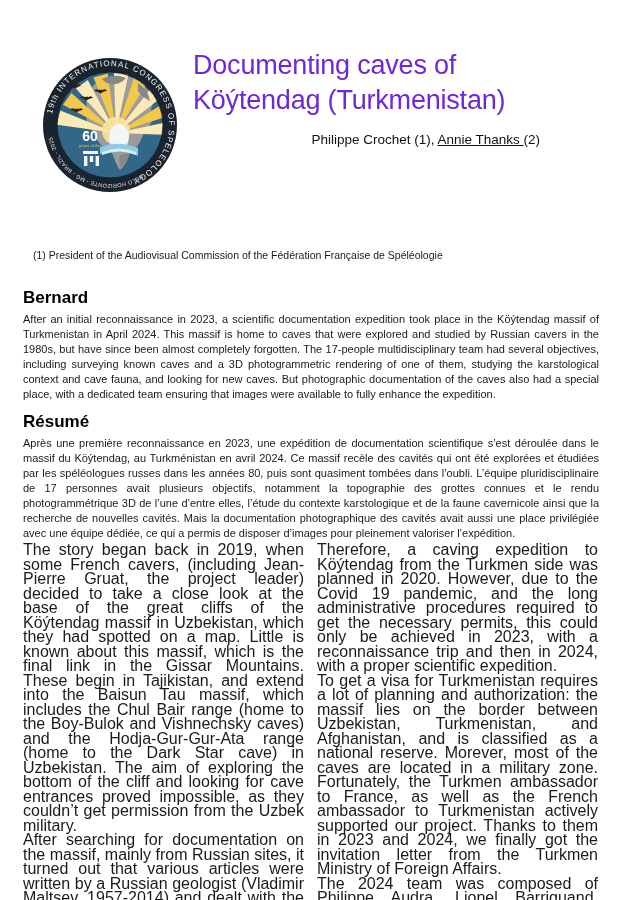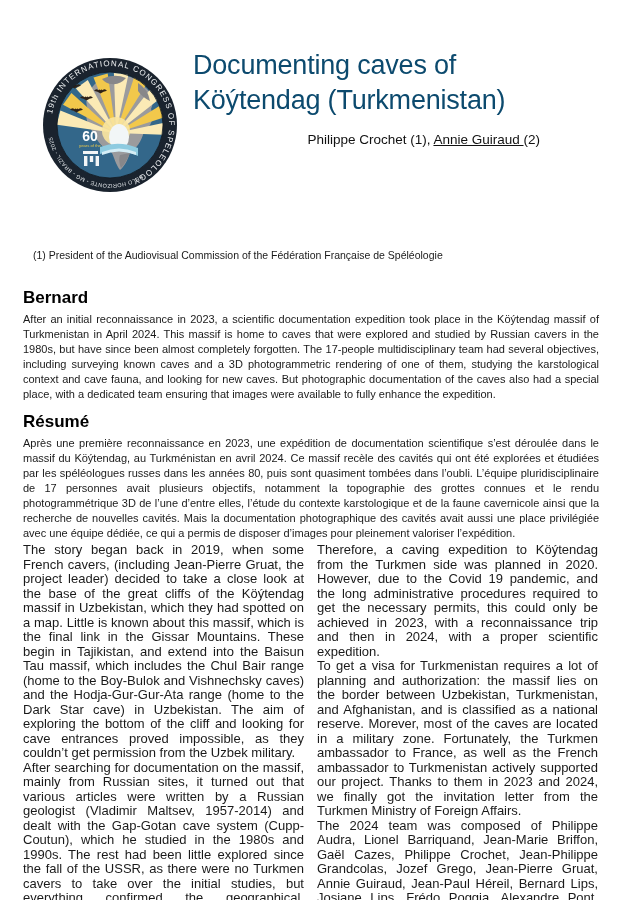--- a/index.html
+++ b/index.html
@@ -3,35 +3,35 @@
 <meta charset="utf-8">
 <style>
   html,body{margin:0;padding:0;background:#ffffff;}
   .page{
     position:relative;width:622px;height:900px;background:#ffffff;
     font-family:"Liberation Sans",sans-serif;color:#1a1a1a;overflow:hidden;
   }
   
   .logo{position:absolute;left:42px;top:57px;width:136px;height:136px;}
   .title-block{position:absolute;left:193px;top:48px;width:347px;}
-  .title{font-size:27px;line-height:35px;color:#0c4a6e;font-weight:400;letter-spacing:-0.2px;}
+  .title{font-size:27px;line-height:35px;color:#6d28d9;font-weight:400;letter-spacing:-0.2px;}
   .authors{margin-top:14px;text-align:right;font-size:13.5px;color:#111;}
   .authors .u{text-decoration:underline;}
   
   .affiliations{position:absolute;left:33px;top:248px;font-size:10.5px;line-height:15px;color:#1a1a1a;}
   
   .section{position:absolute;left:23px;width:576px;}
   .section h2{margin:0 0 5px 0;font-size:17px;line-height:19px;font-weight:700;color:#000;}
   .section p{margin:0;font-size:11px;line-height:15px;text-align:justify;text-justify:inter-word;}
   #abstract{top:288px;}
   #resume{top:412px;}
   #introduction{top:541px;}
   .columns{display:flex;gap:13px;margin-top:2px;}
   .col{width:281px;}
-  .col p{margin:0;font-size:13px;line-height:14.5px;text-align:justify;text-justify:inter-word;}
+  .col p{margin:0;font-size:16px;line-height:14.5px;text-align:justify;text-justify:inter-word;}
 </style>
 </head>
 <body>
 
 <div class="page">
 
   <svg class="logo" viewBox="0 0 136 136" aria-hidden="true">
     <defs>
       <clipPath id="discClip">
           <circle cx="68" cy="68" r="53"></circle>
@@ -95,21 +95,21 @@
     <text font-size="5.5" letter-spacing="0.3" fill="#dfe3e6" font-family="Liberation Sans, sans-serif">
       <textPath href="#ringPath" startOffset="66%">BELO HORIZONTE - MG - BRAZIL - 2025</textPath>
     </text>
   </svg>
 
   <div class="title-block">
     <div class="title">
       <div>Documenting caves of</div>
       <div>Köýtendag (Turkmenistan)</div>
     </div>
-    <div class="authors"><span>Philippe Crochet (1), </span><span class="u">Annie Guiraud </span><span>(2)</span></div>
+    <div class="authors"><span>Philippe Crochet (1), </span><span class="u">Annie Thanks </span><span>(2)</span></div>
   </div>
 
   <div class="affiliations">
     <div>(1) President of the Audiovisual Commission of the Fédération Française de Spéléologie</div>
   </div>
 
   <div class="section" id="abstract">
     <h2>Bernard</h2>
     <p>After an initial reconnaissance in 2023, a scientific documentation expedition took place in the Köýtendag massif of Turkmenistan in April 2024. This massif is home to caves that were explored and studied by Russian cavers in the 1980s, but have since been almost completely forgotten. The 17-people multidisciplinary team had several objectives, including surveying known caves and a 3D photogrammetric rendering of one of them, studying the karstological context and cave fauna, and looking for new caves. But photographic documentation of the caves also had a special place, with a dedicated team ensuring that images were available to fully enhance the expedition.</p>
   </div>

